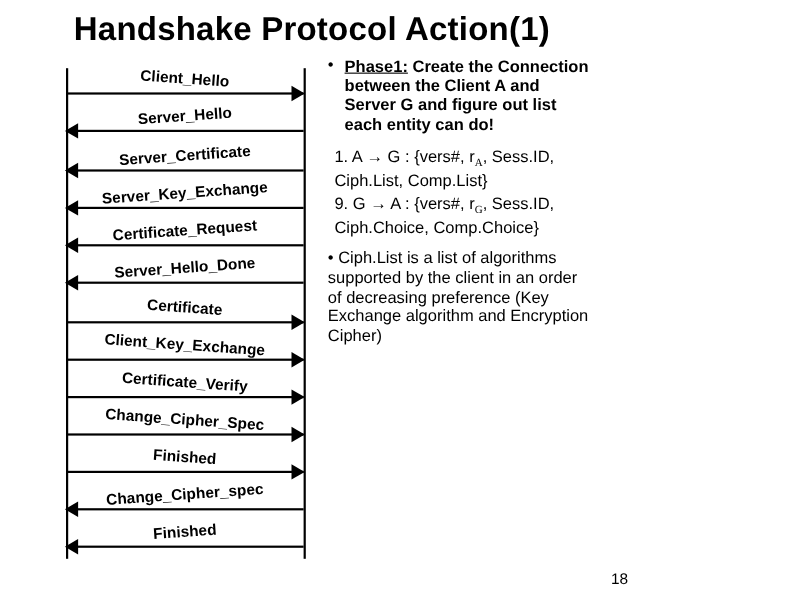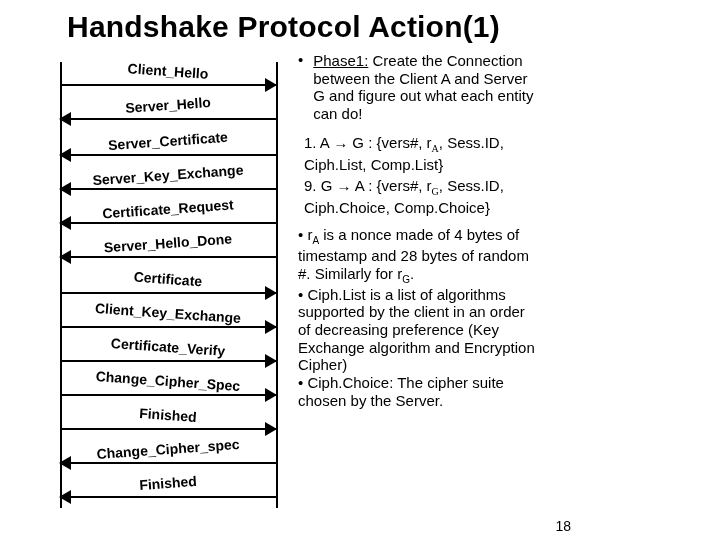--- a/index.html
+++ b/index.html
@@ -33,21 +33,21 @@
   .msg.m8  { top: 290px; } .msg.m8 .msg-label { transform: rotate(4deg); }
   .msg.m9  { top: 324px; } .msg.m9 .msg-label { transform: rotate(4deg); }
   .msg.m10 { top: 358px; } .msg.m10 .msg-label { transform: rotate(4deg); }
   .msg.m11 { top: 392px; } .msg.m11 .msg-label { transform: rotate(-4deg); }
   .msg.m12 { top: 426px; } .msg.m12 .msg-label { transform: rotate(-4deg); }
 
   
   .phase-row { display: flex; gap: 10px; font-size: 15px; line-height: 1.18; margin-bottom: 10px; }
   .bullet-dot { width: 8px; font-size: 15px; line-height: 1; }
   .phase-text .u { text-decoration: underline; font-weight: 700; }
-  .phase-text .b { font-weight: 400; }
+  .phase-text .b { font-weight: 700; }
 
   .eqns { margin: 4px 0 6px 6px; font-size: 15px; font-family: 'Times New Roman', Times, serif; line-height: 1.35; }
   .eqns .srlabel { font-family: Arial, Helvetica, sans-serif; }
   .eqns sub { font-size: 10px; }
 
   .details { margin-top: 8px; font-size: 15px; line-height: 1.18; }
   .details .p { margin: 0; }
   .details sub { font-size: 10px; }
 
   .slidenum { position: absolute; right: 9px; bottom: 6px; font-size: 14px; }
@@ -128,37 +128,33 @@
           <div class="arrow-line"></div>
           <div class="arrow-head left"></div>
           <div class="msg-label">Finished</div>
         </div>
     </div>
 
     <div class="right">
       <div class="phase-row">
         <div class="bullet-dot">•</div>
         <div class="phase-text">
-          <span class="u b">Phase1:</span><span class="b"> Create the Connection between the Client A and Server G and figure out what each entity can do!</span>
+          <span class="u b">Phase1:</span><span class="b"> Create the Connection between the Client A and Server G and figure out list each entity can do!</span>
         </div>
       </div>
 
       <div class="eqns">
         <div>
           <span class="srlabel">1. A → G : {vers#, r</span><sub>A</sub><span class="srlabel">, Sess.ID, Ciph.List, Comp.List}</span>
         </div>
         <div>
           <span class="srlabel">9. G → A : {vers#, r</span><sub>G</sub><span class="srlabel">, Sess.ID, Ciph.Choice, Comp.Choice}</span>
         </div>
       </div>
 
       <div class="details">
-        <p class="p">
-          <span>• r</span><sub>A</sub><span> is a nonce made of 4 bytes of timestamp and 28 bytes of random #. Similarly for r</span><sub>G</sub><span>.</span>
-        </p>
         <p class="p">• Ciph.List is a list of algorithms supported by the client in an order of decreasing preference (Key Exchange algorithm and Encryption Cipher)</p>
-        <p class="p">• Ciph.Choice: The cipher suite chosen by the Server.</p>
       </div>
     </div>
   </div>
 
   <div class="slidenum">18</div>
 </div>
 
 </body></html>

